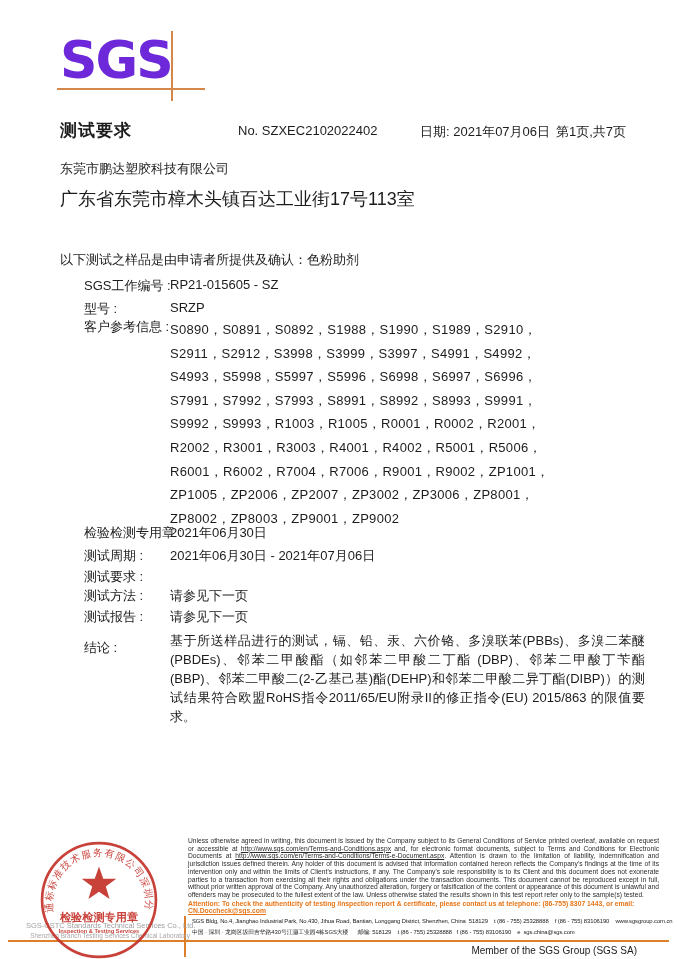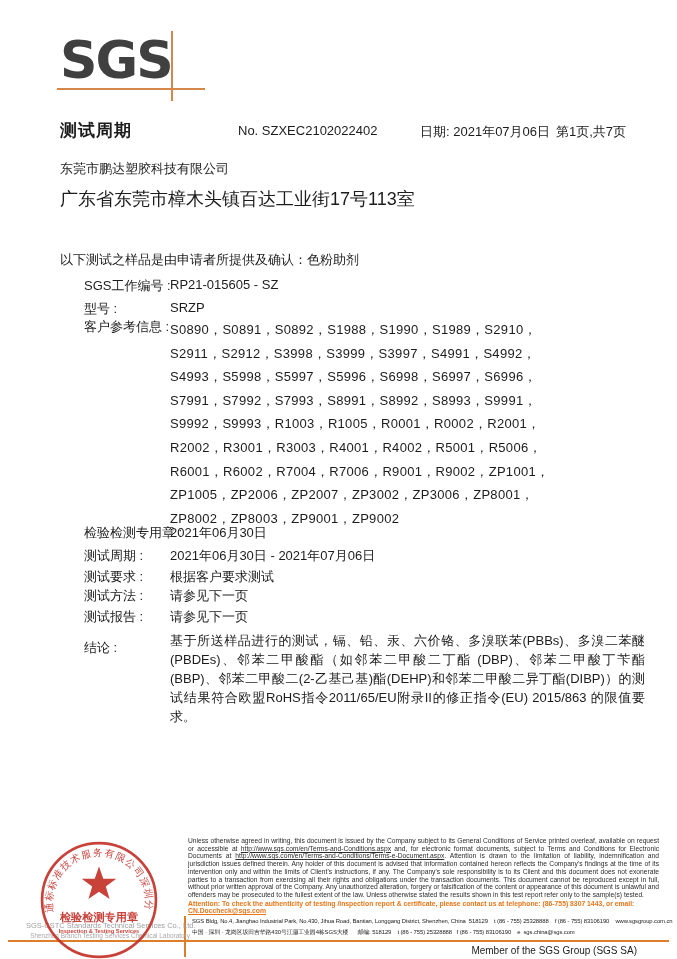--- a/index.html
+++ b/index.html
@@ -5,21 +5,21 @@
   html,body { margin:0; padding:0; background:#fff; }
   #page {
     position:relative; width:677px; height:959px; background:#ffffff;
     font-family:"Liberation Sans","DejaVu Sans",sans-serif; color:#1c1c1c;
     overflow:hidden;
   }
   .abs { position:absolute; }
 
   
   .logo-text { position:absolute; left:60px; top:34px; font-size:52px; font-weight:700;
-    color:#404040; letter-spacing:-2px; line-height:1; font-family:"DejaVu Sans",sans-serif; }
+    color:#6d28d9; letter-spacing:-2px; line-height:1; font-family:"DejaVu Sans",sans-serif; }
   .logo-hline { position:absolute; left:57px; top:88px; width:148px; height:2px; background:#d4874a; }
   .logo-vline { position:absolute; left:171px; top:31px; width:2px; height:70px; background:#d4874a; }
 
   
   .report-title { left:60px; top:119px; font-size:17px; font-weight:700; letter-spacing:1px; }
   .report-no    { left:238px; top:123px; font-size:13px; }
   .report-date  { left:420px; top:123px; font-size:13px; }
   .report-page  { left:556px; top:123px; font-size:13px; }
 
   .applicant-name { left:60px; top:160px; font-size:13px; }
@@ -54,21 +54,21 @@
 <body>
 
 <div id="page">
 
   <div>
     <div class="logo-text">SGS</div>
     <div class="logo-hline"></div>
     <div class="logo-vline"></div>
   </div>
 
-  <div class="abs report-title">测试周期</div>
+  <div class="abs report-title">测试要求</div>
   <div class="abs report-no">No. SZXEC2102022402</div>
   <div class="abs report-date">日期: 2021年07月06日</div>
   <div class="abs report-page">第1页,共7页</div>
 
   <div class="abs applicant-name">东莞市鹏达塑胶科技有限公司</div>
   <div class="abs applicant-addr">广东省东莞市樟木头镇百达工业街17号113室</div>
 
   <div class="abs intro">以下测试之样品是由申请者所提供及确认：色粉助剂</div>
 
   <div class="row" style="top:277px">
@@ -94,21 +94,20 @@
   <div class="row" style="top:524px">
     <span class="lbl">检验检测专用章 :</span>
     <span class="val">2021年06月30日</span>
   </div>
   <div class="row" style="top:547px">
     <span class="lbl">测试周期 :</span>
     <span class="val">2021年06月30日 - 2021年07月06日</span>
   </div>
   <div class="row" style="top:568px">
     <span class="lbl">测试要求 :</span>
-    <span class="val">根据客户要求测试</span>
   </div>
   <div class="row" style="top:587px">
     <span class="lbl">测试方法 :</span>
     <span class="val">请参见下一页</span>
   </div>
   <div class="row" style="top:608px">
     <span class="lbl">测试报告 :</span>
     <span class="val">请参见下一页</span>
   </div>
   <div class="row" style="top:631px">

